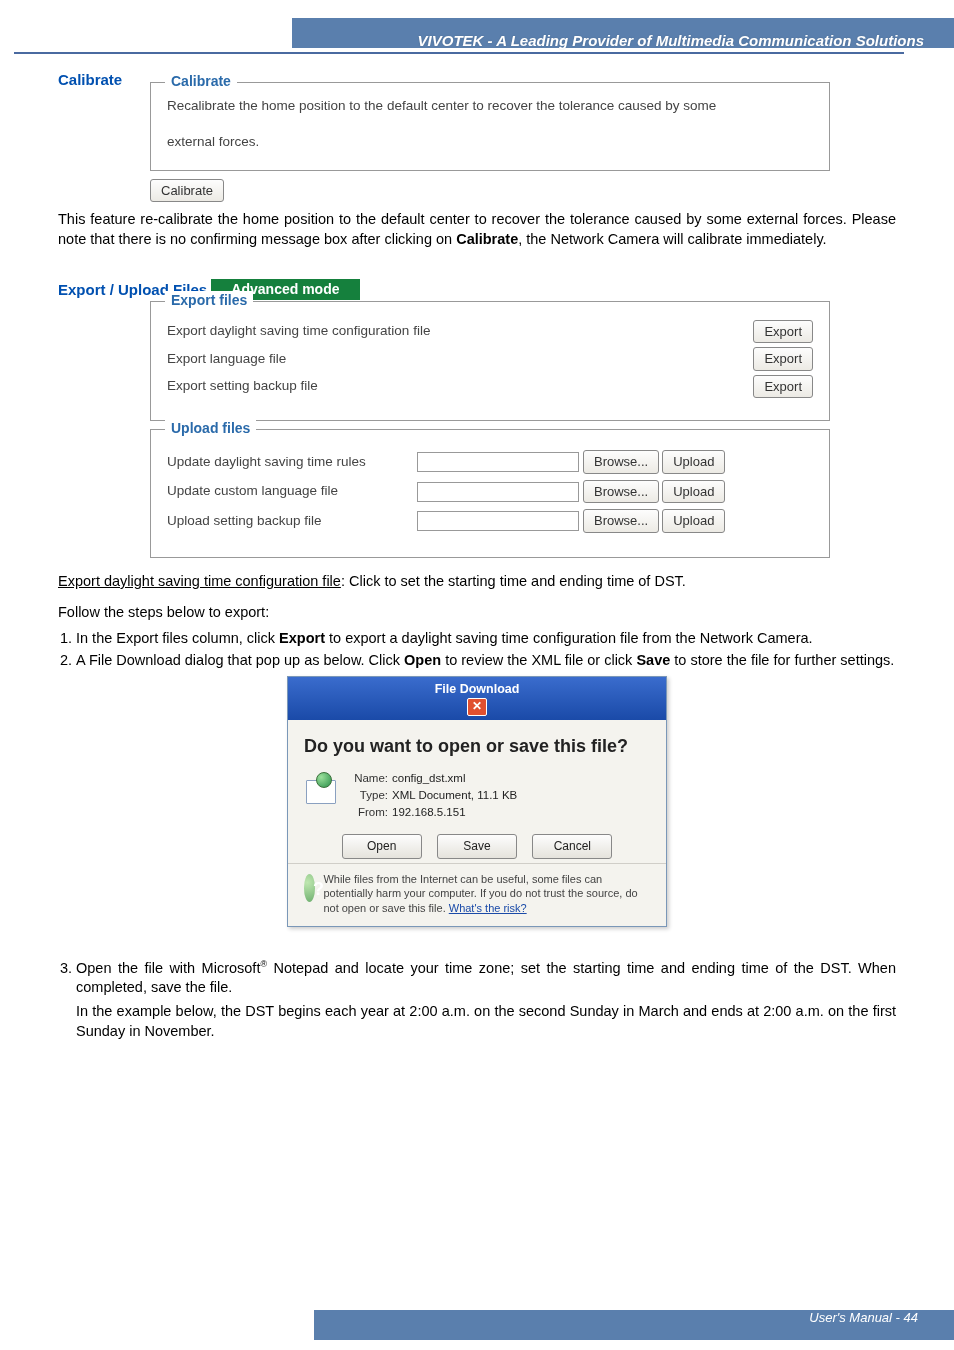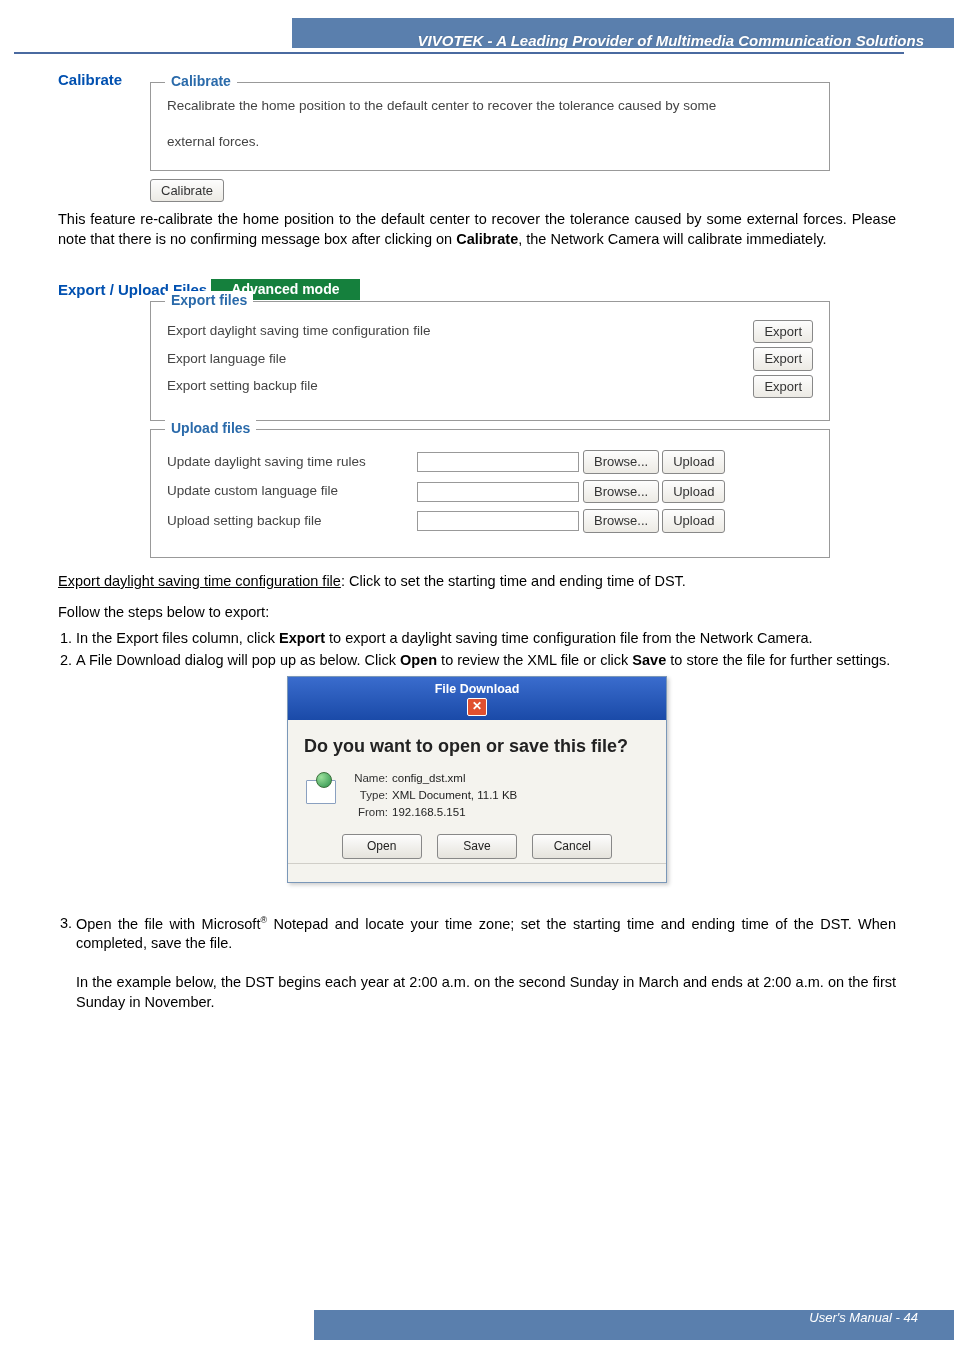--- a/index.html
+++ b/index.html
@@ -299,21 +299,21 @@
       <span class="underline">Export daylight saving time configuration file</span><span>: Click to set the starting time and ending time of DST.</span>
     </p>
 
     <div style="margin-top:12px;">Follow the steps below to export:</div>
 
     <ol>
       <li>
         <span>In the Export files column, click </span><b>Export</b><span> to export a daylight saving time configuration file from the Network Camera.</span>
       </li>
       <li>
-        <span>A File Download dialog will pop up as below. Click </span><b>Open</b><span> to review the XML file or click </span><b>Save</b><span> to store the file for further settings.</span>
+        <span>A File Download dialog that pop up as below. Click </span><b>Open</b><span> to review the XML file or click </span><b>Save</b><span> to store the file for further settings.</span>
       </li>
     </ol>
 
     <div class="file-dialog">
       <div class="fd-title">
         <span>File Download</span>
         <span class="fd-close">✕</span>
       </div>
       <div class="fd-body">
         <div class="fd-q">Do you want to open or save this file?</div>
@@ -327,30 +327,36 @@
             <div><span class="lbl">Type:</span><span>XML Document, 11.1 KB</span></div>
             <div><span class="lbl">From:</span><span>192.168.5.151</span></div>
           </div>
         </div>
         <div class="fd-btns">
           <span class="fd-btn">Open</span>
           <span class="fd-btn">Save</span>
           <span class="fd-btn">Cancel</span>
         </div>
         <div class="fd-hr"></div>
+        <div class="fd-warn">
+          <div class="fd-warn-icon"></div>
+          <div class="fd-warn-text">
+            <span>While files from the Internet can be useful, some files can potentially harm your computer. If you do not trust the source, do not open or save this file. </span><span class="fd-link">What's the risk?</span>
+          </div>
+        </div>
       </div>
     </div>
 
     <ol start="3">
       <li style="text-align:justify;margin-top:31px;">
         <span>Open the file with Microsoft</span><span class="sup">®</span><span> Notepad and locate your time zone; set the starting time and ending time of the DST. When completed, save the file.</span>
       </li>
     </ol>
 
-    <p class="p-body" style="padding-left:18px; margin-top:20px;">In the example below, the DST begins each year at 2:00 a.m. on the second Sunday in March and ends at 2:00 a.m. on the first Sunday in November.</p>
+    <p class="p-body" style="padding-left:18px; margin-top:4px;">In the example below, the DST begins each year at 2:00 a.m. on the second Sunday in March and ends at 2:00 a.m. on the first Sunday in November.</p>
 
   </div>
 
   <div class="footer-bg"></div>
   <div class="footer">
     <span>User's Manual - 44</span>
   </div>
 
 </div>
 

